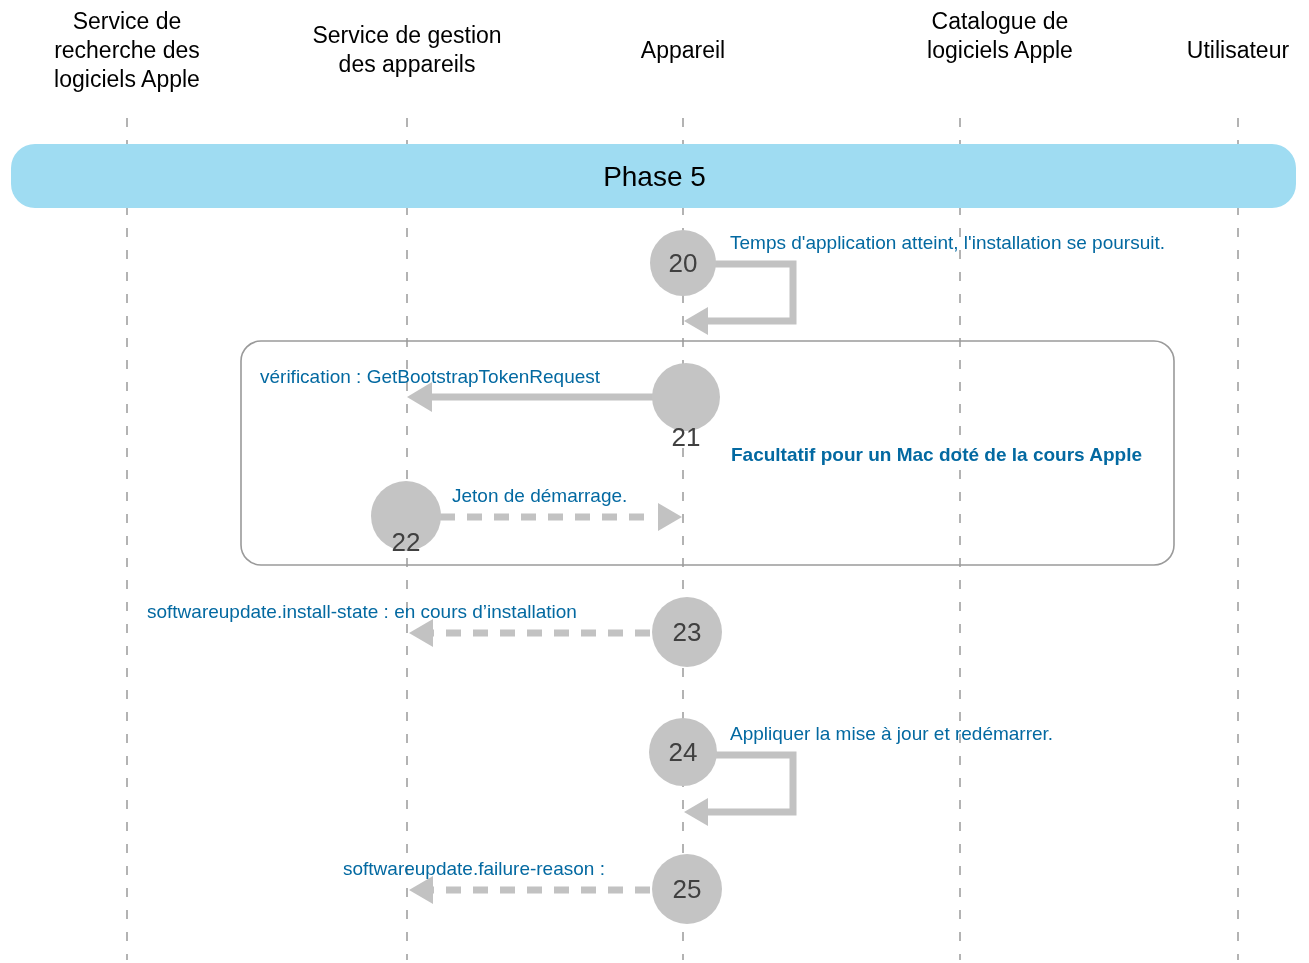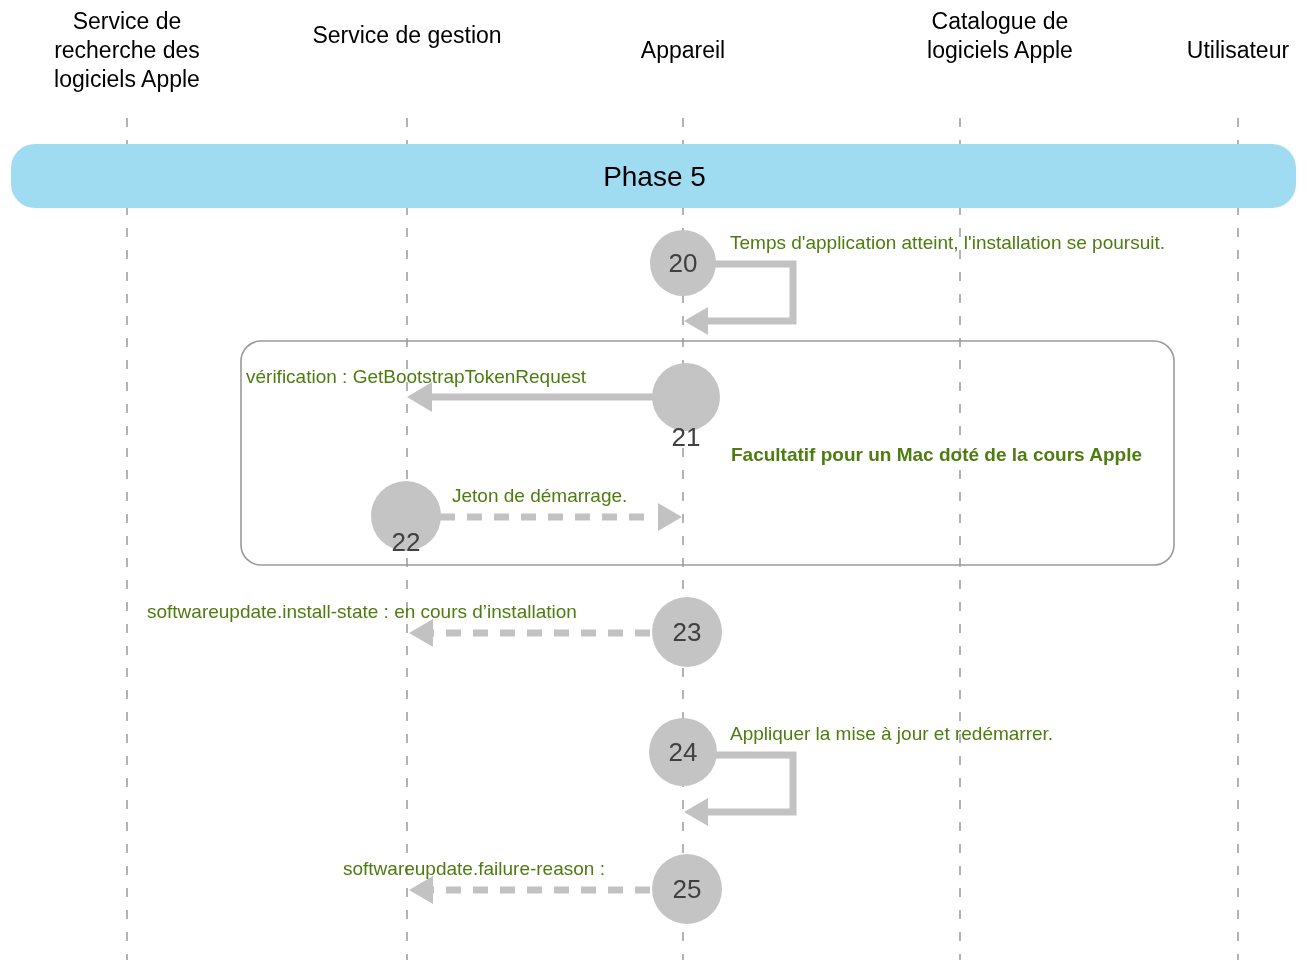--- a/index.html
+++ b/index.html
@@ -40,21 +40,21 @@
     width: 1309px;
     text-align: center;
     font-size: 28px;
     color: #000;
     font-family: "Liberation Sans", sans-serif;
   }
   .msg {
     position: absolute;
     font-size: 19px;
     white-space: nowrap;
-    color: #4d7c0f;
+    color: #0369a1;
     font-family: "Liberation Sans", sans-serif;
   }
   .msg.bold {
     font-weight: bold;
   }
   .stepnum {
     position: absolute;
     font-size: 26px;
     color: #404040;
     text-align: center;
@@ -118,40 +118,41 @@
   </svg>
 
   <div class="hdr" style="left:7px; top:7px; width:240px;">
     <div>Service de</div>
     <div>recherche des</div>
     <div>logiciels Apple</div>
   </div>
 
   <div class="hdr" style="left:282px; top:21px; width:250px;">
     <div>Service de gestion</div>
+    <div>des appareils</div>
   </div>
 
   <div class="hdr" style="left:583px; top:36px; width:200px;">
     <div>Appareil</div>
   </div>
 
   <div class="hdr" style="left:880px; top:7px; width:240px;">
     <div>Catalogue de</div>
     <div>logiciels Apple</div>
   </div>
 
   <div class="hdr" style="left:1148px; top:36px; width:180px;">
     <div>Utilisateur</div>
   </div>
 
   <div class="phase-label">Phase 5</div>
 
   <div class="msg" style="left:730px; top:232px;">Temps d'application atteint, l'installation se poursuit.</div>
 
-  <div class="msg" style="left:246px; top:366px;"><span>vérification : </span><span class="bold">GetBootstrapTokenRequest</span></div>
+  <div class="msg" style="left:260px; top:366px;"><span>vérification : </span><span class="bold">GetBootstrapTokenRequest</span></div>
 
   <div class="msg" style="left:452px; top:485px;">Jeton de démarrage.</div>
 
   <div class="msg" style="left:147px; top:601px;"><span>softwareupdate.install-state : </span><span class="bold">en cours d’installation</span></div>
 
   <div class="msg" style="left:730px; top:723px;">Appliquer la mise à jour et redémarrer.</div>
 
   <div class="msg" style="left:343px; top:858px;">softwareupdate.failure-reason :</div>
 
   <div class="msg bold" style="left:731px; top:444px;">Facultatif pour un Mac doté de la cours Apple</div>

